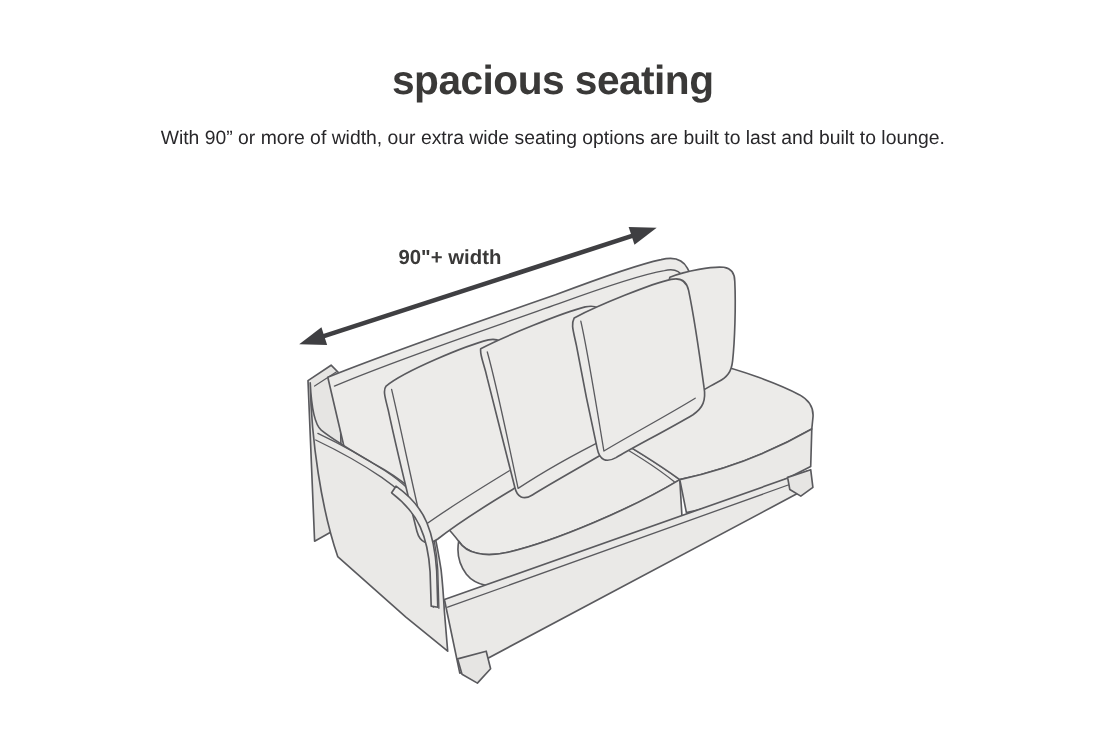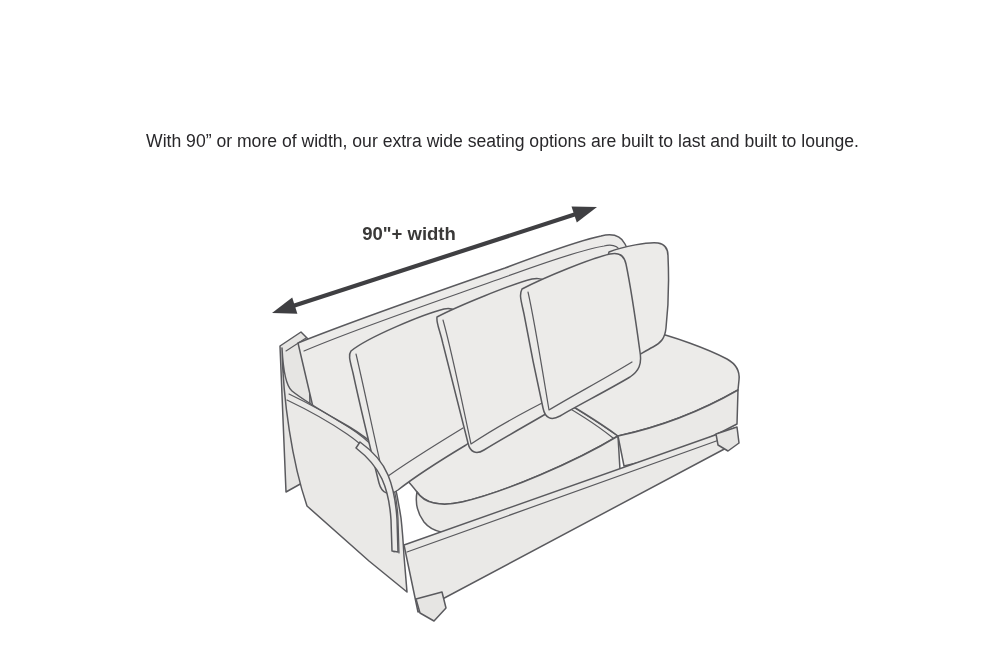--- a/index.html
+++ b/index.html
@@ -29,38 +29,39 @@
     position: absolute;
     top: 112px;
     left: 0;
     width: 100%;
     text-align: center;
     font-size: 17.6px;
     line-height: 27.5px;
     font-weight: 400;
     color: #28272a;
   }
-  .descr p { margin: 16px; }
+  .descr p { margin: 0; }
   .diagram-svg {
     position: absolute;
     top: 0; left: 0;
     width: 1005px; height: 671px;
   }
   .dim-label {
     font-family: "Liberation Sans", "DejaVu Sans", sans-serif;
     font-size: 18.5px;
     font-weight: 700;
     fill: #3a3938;
   }
 </style>
 </head>
 <body>
 
 <div class="page">
 
+  <h1 class="title">spacious seating</h1>
 
   <div class="descr">
     <p>With 90” or more of width, our extra wide seating options are built to last and built to lounge.</p>
   </div>
 
   <svg class="diagram-svg" viewBox="0 0 1005 671" xmlns="http://www.w3.org/2000/svg">
 
     <g fill="none" stroke-width="1.5" stroke-linejoin="round" stroke-linecap="round" stroke="#5a5a5e">
 
       <path d="M280,346 L301,332 L309,340 L311,478 L286,492 Z" fill="#E6E5E3"></path>

